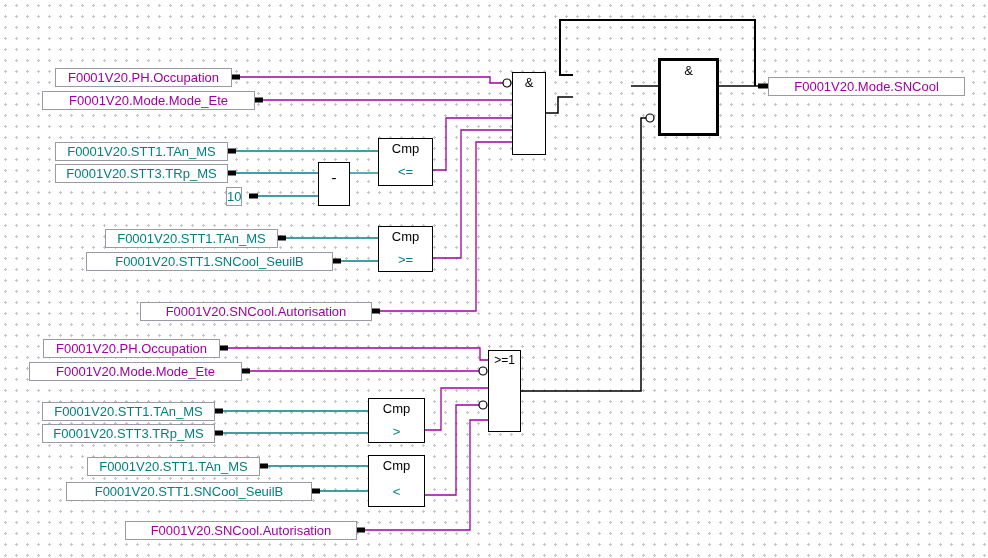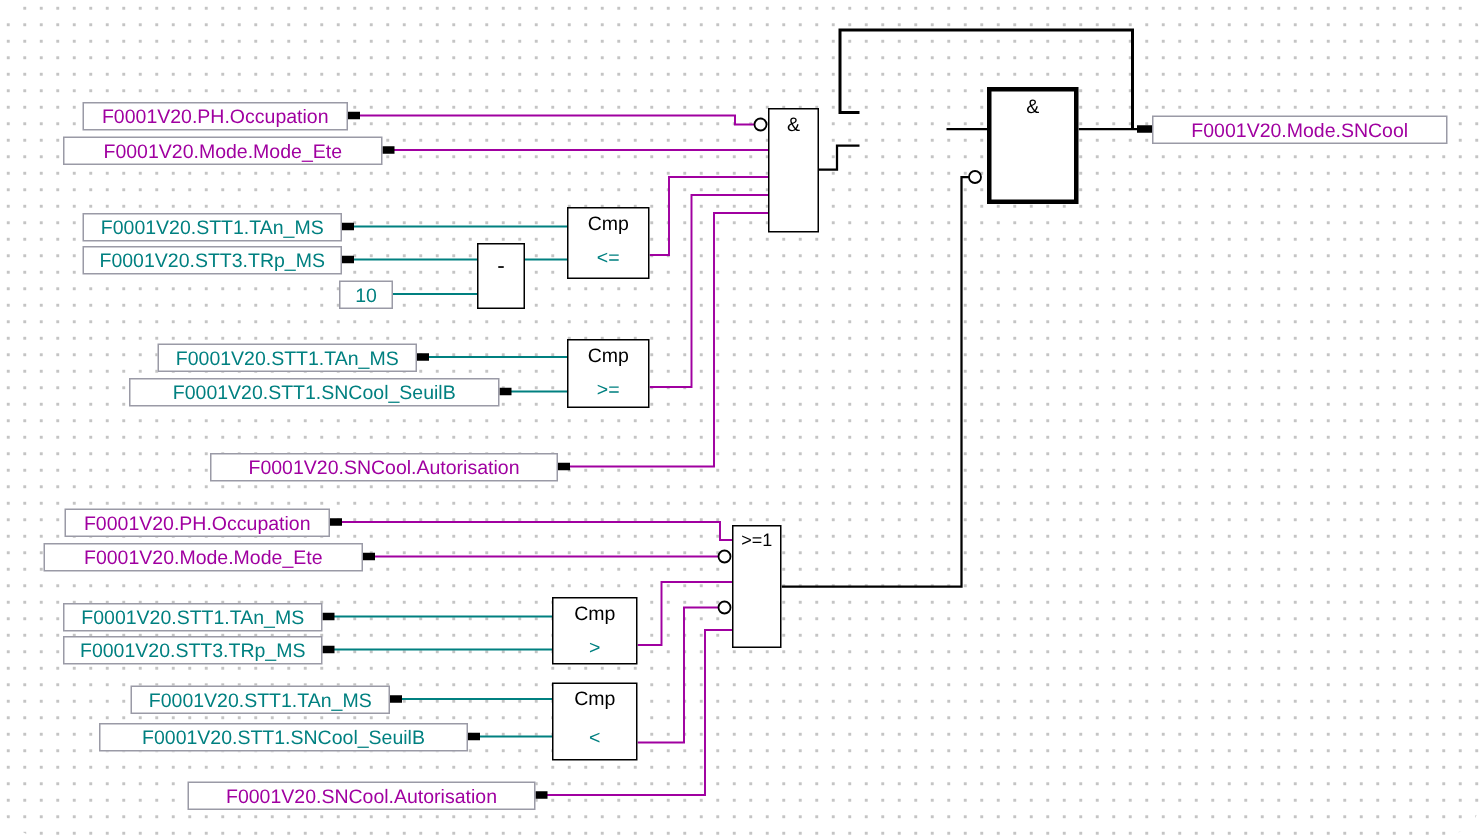--- a/index.html
+++ b/index.html
@@ -2,21 +2,20 @@
 <html><head>
 <meta charset="utf-8">
 <style>
   * { margin:0; padding:0; box-sizing:border-box; }
   html,body { background:#ffffff; font-family:"Liberation Sans", sans-serif; }
   #canvas {
     position:relative; width:988px; height:558px; background:#ffffff;
     background-image: radial-gradient(circle, #c4c4c4 1px, transparent 1.3px);
     background-size: 11px 11px;
     overflow:hidden;
-    border-radius:28px;
   }
   svg.wires { position:absolute; left:0; top:0; }
   .var {
     position:absolute; height:19px; border:1px solid #9a9aa6; background:#ffffff;
     font-size:13px; line-height:17px; text-align:center; white-space:nowrap; overflow:hidden;
     z-index:2;
   }
   .bool { color:#a000a0; }
   .num  { color:#008080; }
   .gate {
@@ -95,21 +94,21 @@
       <rect x="311" y="488.5" width="9" height="5"></rect>
       <rect x="356" y="527.5" width="9" height="5"></rect>
       <rect x="758" y="83.5" width="10" height="5"></rect>
     </g>
   </svg>
 
   <div class="var bool" style="left:55px;top:68px;width:177px">F0001V20.PH.Occupation</div>
   <div class="var bool" style="left:42px;top:91px;width:213px">F0001V20.Mode.Mode_Ete</div>
   <div class="var num" style="left:55px;top:142px;width:173px">F0001V20.STT1.TAn_MS</div>
   <div class="var num" style="left:55px;top:164px;width:173px">F0001V20.STT3.TRp_MS</div>
-  <div class="var num" style="left:226px;top:187px;width:36px">10</div>
+  <div class="var num" style="left:226px;top:187px;width:16px">10</div>
   <div class="var num" style="left:105px;top:229px;width:173px">F0001V20.STT1.TAn_MS</div>
   <div class="var num" style="left:86px;top:252px;width:247px">F0001V20.STT1.SNCool_SeuilB</div>
   <div class="var bool" style="left:140px;top:302px;width:232px">F0001V20.SNCool.Autorisation</div>
   <div class="var bool" style="left:43px;top:339px;width:177px">F0001V20.PH.Occupation</div>
   <div class="var bool" style="left:29px;top:362px;width:213px">F0001V20.Mode.Mode_Ete</div>
   <div class="var num" style="left:42px;top:402px;width:173px">F0001V20.STT1.TAn_MS</div>
   <div class="var num" style="left:42px;top:424px;width:173px">F0001V20.STT3.TRp_MS</div>
   <div class="var num" style="left:87px;top:457px;width:173px">F0001V20.STT1.TAn_MS</div>
   <div class="var num" style="left:66px;top:482px;width:246px">F0001V20.STT1.SNCool_SeuilB</div>
   <div class="var bool" style="left:125px;top:521px;width:232px">F0001V20.SNCool.Autorisation</div>

